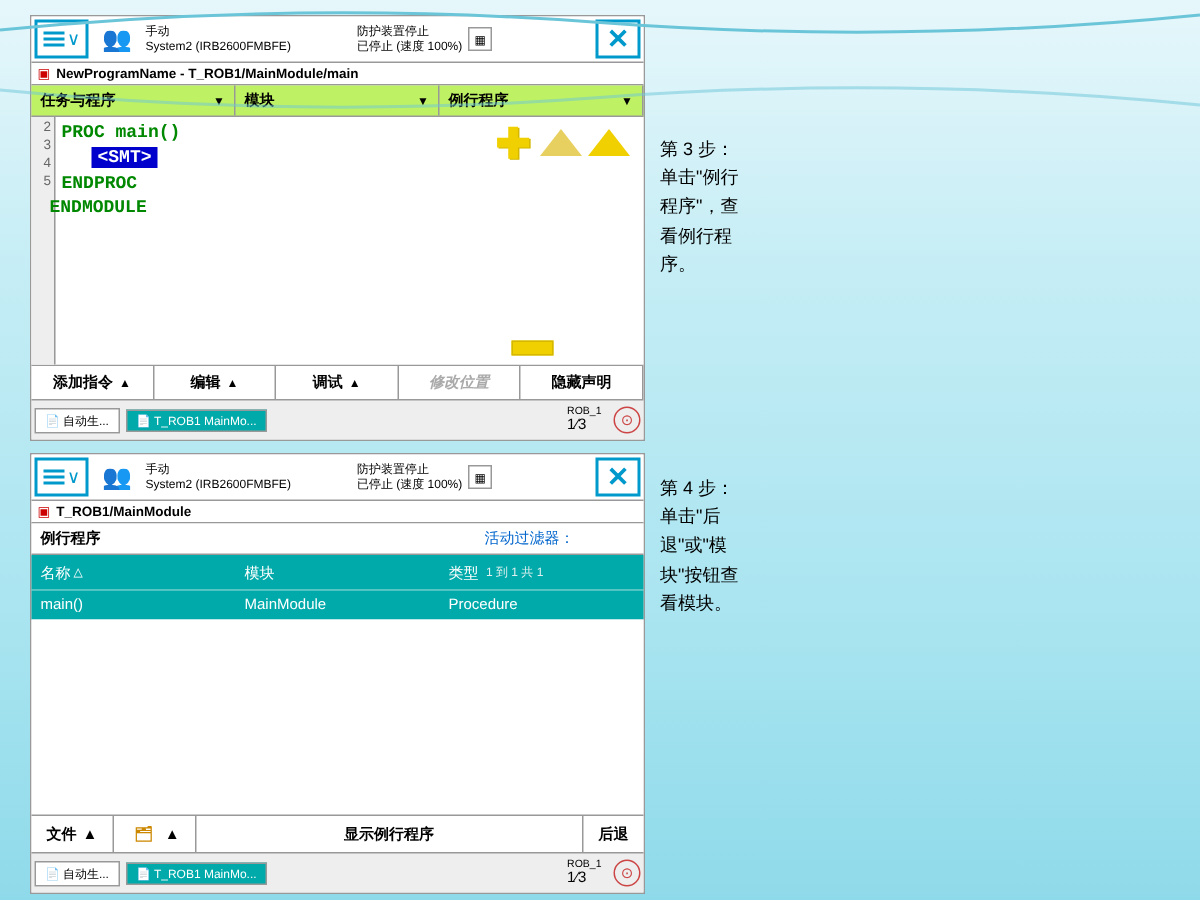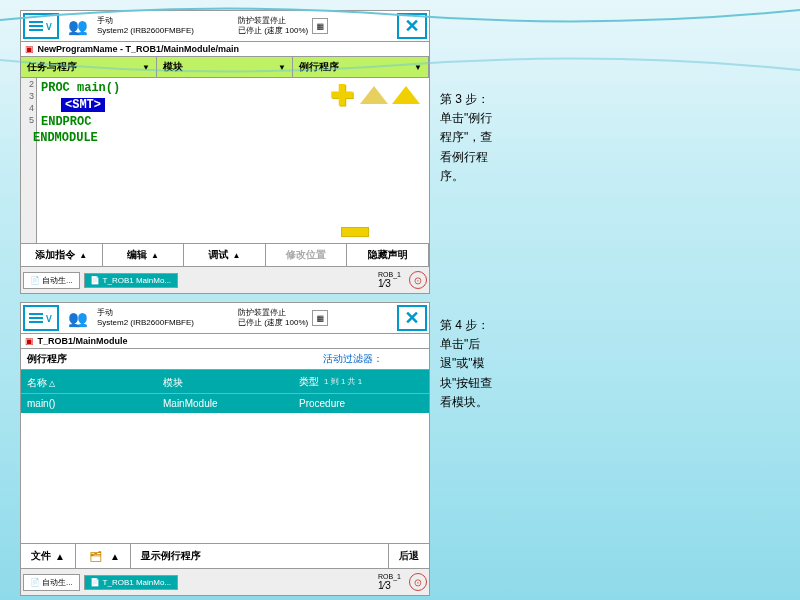--- a/index.html
+++ b/index.html
@@ -33,40 +33,40 @@
 .kw-end { color: #008800; }
 .kw-mod { color: #008800; }
 .shapes { position: absolute; top: 4px; right: 8px; display: flex; gap: 2px; }
 .shape { width: 30px; height: 26px; display: flex; align-items: center; justify-content: center; }
 .plus-shape { color: #f0d000; font-size: 28px; font-weight: bold; text-shadow: 1px 1px 0 #d4b800; }
 .tri-up { width: 0; height: 0; border-left: 14px solid transparent; border-right: 14px solid transparent; border-bottom: 18px solid #f0d000; }
 .tri-outline { width: 0; height: 0; border-left: 14px solid transparent; border-right: 14px solid transparent; border-bottom: 18px solid #e8d060; position: relative; }
 .minus-shape { position: absolute; bottom: 6px; right: 60px; width: 28px; height: 10px; background: #f0d000; border: 1px solid #d4b800; }
 .action-bar { display: flex; background: #fff; border-top: 1px solid #999; }
 .action { flex: 1; padding: 4px; font-size: 10px; text-align: center; border-right: 1px solid #999; display: flex; align-items: center; justify-content: center; gap: 4px; font-weight: bold; }
-.action.disabled { color: #aaa; }
+.action.disabled { color: #aaa; font-style: italic; }
 .action .arrow { font-size: 8px; }
 .bottom-bar { display: flex; align-items: center; background: #eee; padding: 2px; gap: 4px; border-top: 1px solid #999; }
 .tab-btn { background: #fff; border: 1px solid #999; padding: 2px 6px; font-size: 8px; display: flex; align-items: center; gap: 2px; }
 .tab-btn.active { background: #00aaaa; color: #fff; }
 .frac { margin-left: auto; font-size: 10px; padding: 2px 4px; }
 .circ-icon { width: 18px; height: 18px; border-radius: 50%; border: 1px solid #c44; display: flex; align-items: center; justify-content: center; font-size: 10px; color: #c44; }
 .filter-bar { display: flex; background: #fff; padding: 3px 6px; font-size: 10px; border-bottom: 1px solid #999; }
 .filter-label { font-weight: bold; }
 .filter-active { color: #0066cc; margin-left: auto; margin-right: 40px; }
-.header-row { display: flex; background: #00aaaa; color: #fff; font-size: 10px; align-items: flex-end; }
+.header-row { display: flex; background: #00aaaa; color: #fff; font-size: 10px; }
 .header-cell { flex: 1; padding: 3px 6px; display: flex; align-items: center; gap: 2px; }
 .header-cell .sort { font-size: 8px; }
 .count-cell { font-size: 8px; padding: 3px; color: #e0f0f0; }
 .data-row { display: flex; background: #00aaaa; color: #fff; font-size: 10px; border-top: 1px solid rgba(255,255,255,0.3); }
 .data-cell { flex: 1; padding: 4px 6px; }
 .list-area { background: #fff; height: 130px; }
 .bottom-actions { display: flex; background: #fff; border-top: 1px solid #999; }
 .bottom-action { padding: 4px 10px; font-size: 10px; font-weight: bold; display: flex; align-items: center; gap: 4px; border-right: 1px solid #999; justify-content: space-between; }
-.bottom-action.wide { flex: 1.5; justify-content: flex-start; }
+.bottom-action.wide { flex: 1.5; justify-content: center; }
 .bottom-action.end { border-right: none; }
 .sidebar { width: 60px; font-size: 12px; line-height: 1.6; padding-top: 80px; }
 .step { margin-bottom: 130px; }
 .doc-icon { width: 20px; height: 16px; display: inline-flex; align-items: center; justify-content: center; font-size: 10px; color: #c80; }
 </style>
 </head>
 <body>
 
 <div class="curve">
 <svg viewBox="0 0 800 80" preserveAspectRatio="none">

